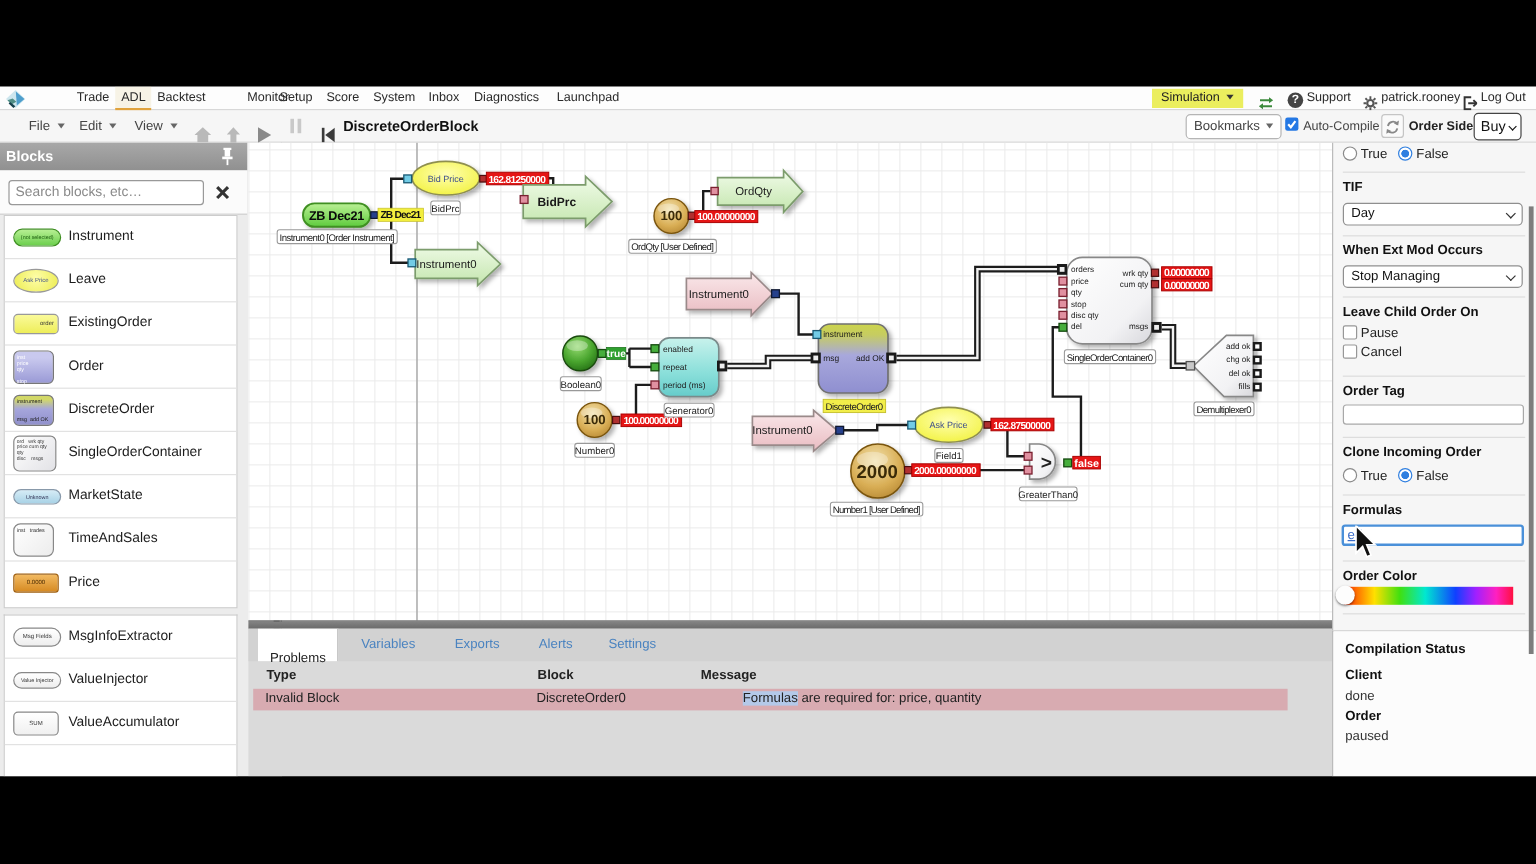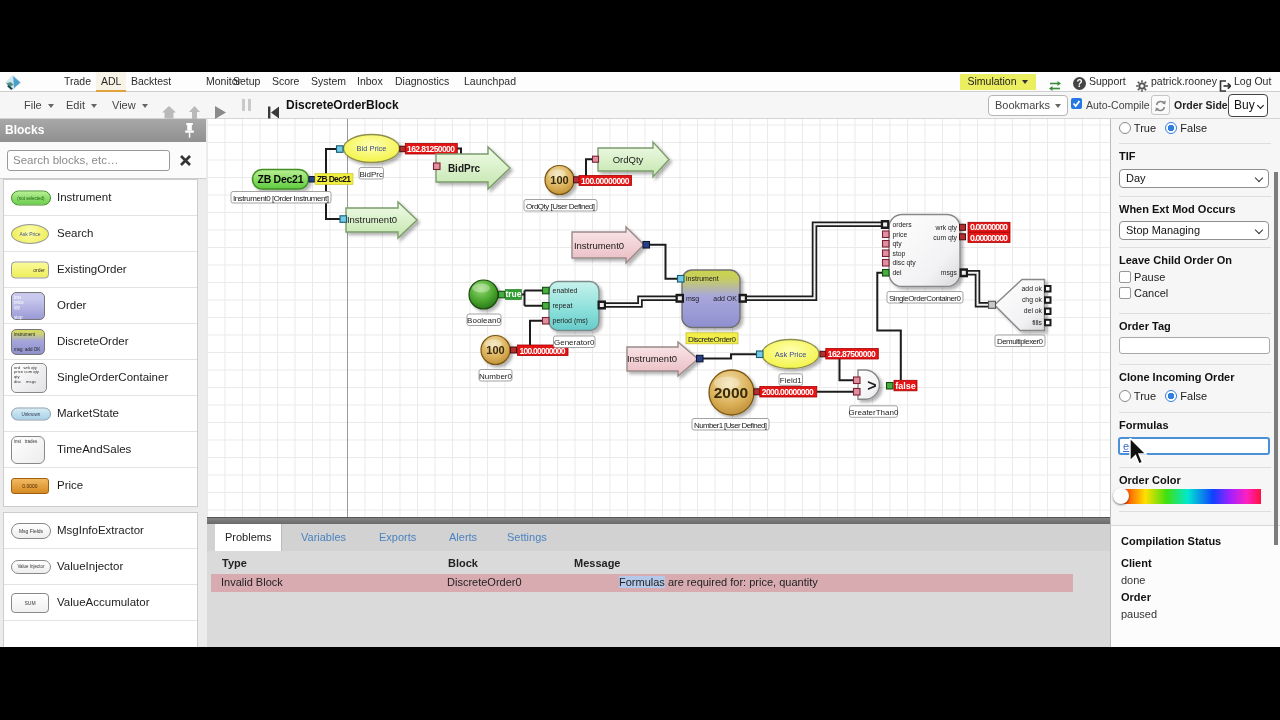--- a/index.html
+++ b/index.html
@@ -159,21 +159,21 @@
           </g>
         </svg>
     </div>
     <div class="blkcard" style="top:60px;height:328px;">
       <div class="blkrow">
           <span class="blkicon" style="width:40px;height:15px;border-radius:8px;background:linear-gradient(#b6ef92,#6ccf4e);border:1px solid #3f8f22;font-size:4.5px;color:#1e5e10;text-align:center;line-height:13px;">(not selected)</span>
           <span class="lbl">Instrument</span>
         </div>
       <div class="blkrow">
           <span class="blkicon" style="width:38px;height:20px;border-radius:50%;background:radial-gradient(circle at 50% 35%,#fdfda8,#ecec4e);border:1px solid #999;font-size:5px;color:#44548a;text-align:center;line-height:18px;">Ask Price</span>
-          <span class="lbl">Search</span>
+          <span class="lbl">Leave</span>
         </div>
       <div class="blkrow">
           <span class="blkicon" style="width:38px;height:17px;border-radius:4px;background:linear-gradient(#fafa9a,#eeee5a);border:1px solid #999;font-size:5px;color:#333;text-align:right;line-height:15px;padding-right:3px;">order</span>
           <span class="lbl">ExistingOrder</span>
         </div>
       <div class="blkrow">
           <span class="blkicon" style="width:34px;height:28px;border-radius:5px;background:linear-gradient(#c9c9ee 20%,#9a9ad6);border:1px solid #777;font-size:4.5px;color:#fff;line-height:5px;padding:2px;">inst<br>price<br>qty<br><br>stop</span>
           <span class="lbl">Order</span>
         </div>
       <div class="blkrow">
@@ -452,29 +452,29 @@
       <text x="873.5" y="414.8" font-size="8" text-anchor="middle" fill="#222">GreaterThan0</text>
       <rect x="887" y="291.5" width="76" height="11.5" fill="#fff" stroke="#999" stroke-width="0.9" rx="2"></rect>
       <text x="925" y="300.5" font-size="8" text-anchor="middle" fill="#222" textLength="72">SingleOrderContainer0</text>
       <rect x="995" y="335" width="50" height="11.5" fill="#fff" stroke="#999" stroke-width="0.9" rx="2"></rect>
       <text x="1020" y="344" font-size="8" text-anchor="middle" fill="#222" textLength="46">Demultiplexer0</text>
     </g>
   </svg>
   <div id="sash"></div>
   <div id="bottom">
     <div id="tabs">
-      <span class="tab active" style="left:8px;padding:0 10px;">Problems</span>
+      <span class="tab active" style="left:8px;padding:12px 10px;">Problems</span>
       <span class="tab" style="left:82px;">Variables</span>
       <span class="tab" style="left:160px;">Exports</span>
       <span class="tab" style="left:230px;">Alerts</span>
       <span class="tab" style="left:288px;">Settings</span>
     </div>
     <span class="thead" style="left:15px;">Type</span>
     <span class="thead" style="left:241px;">Block</span>
-    <span class="thead" style="left:367px;">Message</span>
+    <span class="thead" style="left:377px;">Message</span>
     <div id="prow">
       <span style="position:absolute;left:10px;">Invalid Block</span>
       <span style="position:absolute;left:236px;">DiscreteOrder0</span>
       <span style="position:absolute;left:372px;padding-left:36px;"><span style="background:#b4c9e9;">Formulas</span> are required for: price, quantity</span>
     </div>
   </div>
   <div id="rpanel">
     <div style="position:absolute;top:3px;left:8px;"><span class="radio"></span> True&nbsp;&nbsp;&nbsp;<span class="radio sel"></span> False</div>
     <div class="rsep" style="top:24px;"></div>
     <div class="rlabel" style="position:absolute;top:31px;left:8px;">TIF</div>

